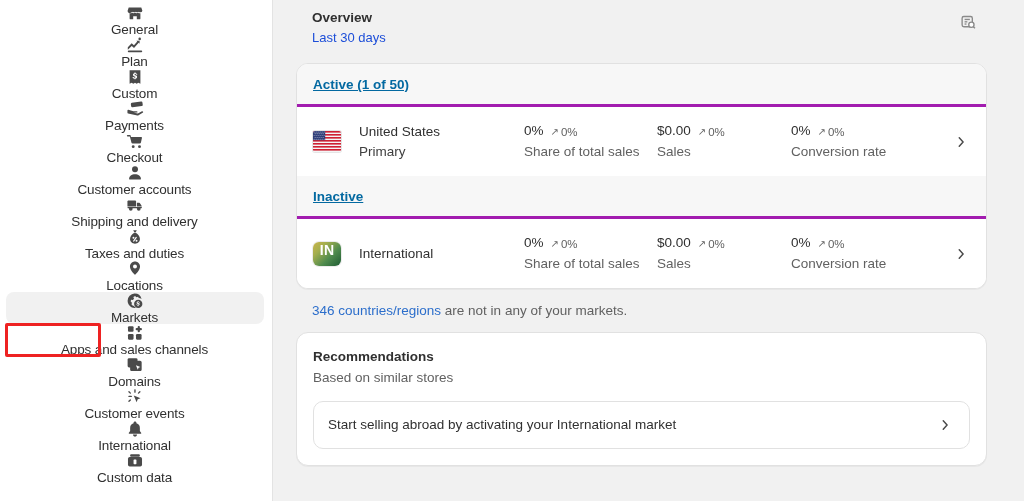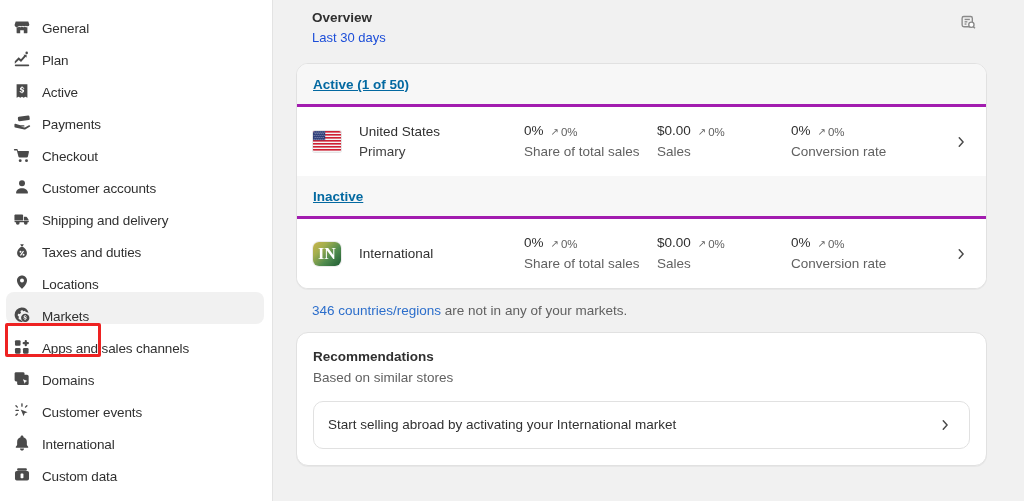--- a/index.html
+++ b/index.html
@@ -15,28 +15,28 @@
   
   .sidebar {
     width: 273px; height: 501px;
     background: #ffffff;
     border-right: 1px solid #e3e3e3;
     padding: 4px 8px 0 6px;
     position: relative;
     flex: 0 0 273px;
   }
   .nav-item {
-    display: flex; align-items: flex-end;
-    gap: 11px;
+    display: flex; align-items: center;
     height: 32px;
     padding: 0 8px 0 7px;
     border-radius: 8px;
     margin-bottom: 0px;
     cursor: pointer;
     position: relative;
+    flex-direction: column;
   }
   .nav-item.selected { background: #f1f1f1; }
   .nav-label {
     font-size: 13.5px;
     color: #303030;
     letter-spacing: -0.01em;
     white-space: nowrap;
   }
   .nav-icon {
     width: 18px; height: 18px;
@@ -116,27 +116,26 @@
     background: #fff;
   }
   .flag svg { display:block; width:28px; height:21px; }
 
   .badge-intl {
     width: 28px; height: 24px;
     flex: 0 0 28px;
     margin-right: 18px;
     border-radius: 6px;
     background: linear-gradient(135deg, #c9b44a 0%, #a3ae4e 28%, #4f8b4e 62%, #1f5c33 100%);
-    display: flex; align-items: center; justify-content: center;
+    display: flex; justify-content: center;
     color: #ffffff;
-    font-size: 16px;
+    font-size: 14px;
     font-weight: bold;
     letter-spacing: 0.2px;
     box-shadow: 0 0 0 1px rgba(0,0,0,0.08);
-    font-family: Liberation Serif, serif;
   }
 
   .mk-name-col { width: 165px; flex: 0 0 165px; }
   .mk-name { font-size: 13.5px; color: #303030; line-height: 20px; }
   .mk-sub { font-size: 13.5px; color: #404040; line-height: 20px; }
 
   .metric { flex: 0 0 auto; }
   .metric.m1 { width: 133px; }
   .metric.m2 { width: 134px; }
   .metric.m3 { width: 160px; }
@@ -206,21 +205,21 @@
           </span>
           <span class="nav-label">Plan</span>
         </div>
         <div class="nav-item">
           <span class="nav-icon">
             <svg width="18" height="18" viewBox="0 0 20 20" fill="currentColor">
               <path d="M4 2.4h12v15.2l-2.2-1.3-2 1.3-1.8-1.3-1.8 1.3-2-1.3L4 17.6V2.4Z"></path>
               <path d="M10.6 5.1h-1.2v.7c-1 .15-1.7.8-1.7 1.75 0 1 .7 1.5 1.9 1.8.75.2 1 .38 1 .75 0 .4-.35.64-.95.64-.7 0-1.15-.3-1.25-.85H7.2c.08 1 .78 1.65 1.9 1.82l.3.05v.73h1.2v-.73c1.05-.15 1.76-.82 1.76-1.8 0-1-.66-1.5-1.9-1.82-.78-.2-1.03-.38-1.03-.74 0-.38.33-.62.9-.62.63 0 1 .3 1.08.83h1.2c-.08-1-.78-1.63-1.95-1.8v-.7Z" fill="#fff"></path>
             </svg>
           </span>
-          <span class="nav-label">Active</span>
+          <span class="nav-label">Custom</span>
         </div>
         <div class="nav-item">
           <span class="nav-icon">
             <svg width="18" height="18" viewBox="0 0 20 20" fill="currentColor">
               <path d="M1.6 11.6c0-.5.5-.9 1-.7l5.6 1.6 3.7-.1c.6 0 .9.4.9.8 0 .4-.3.8-.9.8l-3.3.1 4.6 1 4.5-2.5c.5-.3 1.1-.1 1.3.4.2.5 0 1-.5 1.3l-5 2.8c-.3.2-.6.2-.9.2L2.3 15c-.4-.1-.7-.4-.7-.8v-2.6Z"></path>
               <rect x="5.2" y="3.3" width="13" height="5.1" rx="1.3" transform="rotate(-8 5.2 3.3)"></rect>
             </svg>
           </span>
           <span class="nav-label">Payments</span>
         </div>

